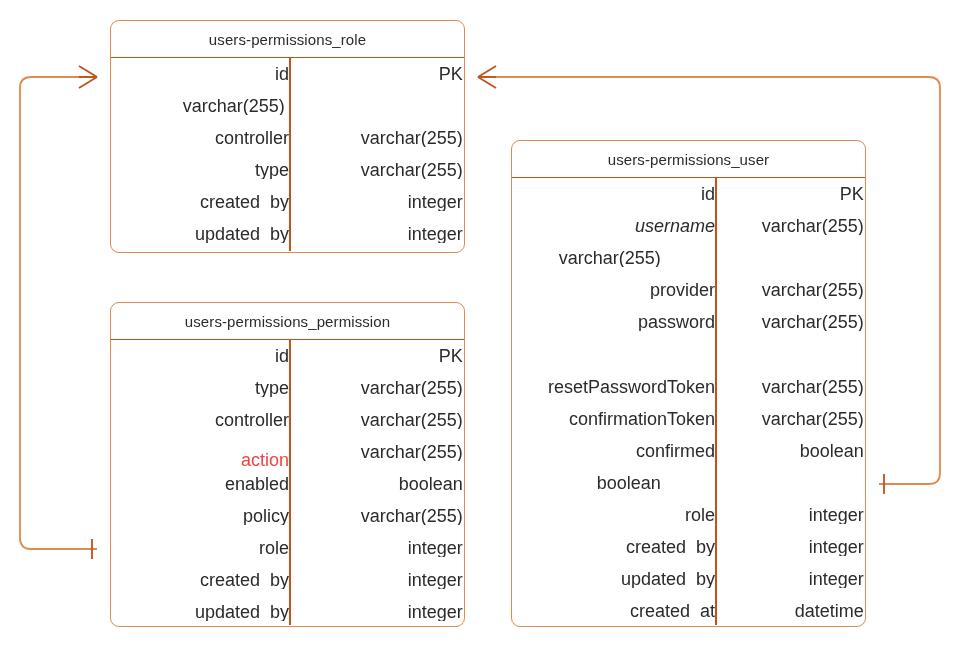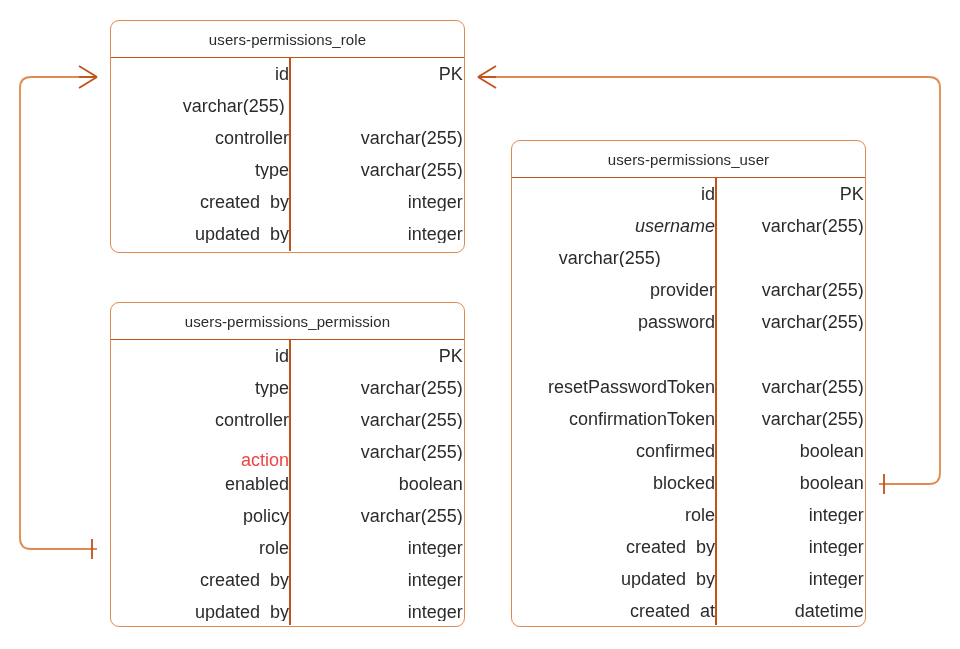--- a/index.html
+++ b/index.html
@@ -208,21 +208,20 @@
             </div>
             <div class="row" style="height: 32px;">
               <div class="cell cell-name" style="width: 203px; color: rgb(43, 43, 43);">confirmationToken</div>
               <div class="cell cell-type" style="width: 148.8px; color: rgb(43, 43, 43);">varchar(255)</div>
             </div>
             <div class="row" style="height: 32px;">
               <div class="cell cell-name" style="width: 203px; color: rgb(43, 43, 43);">confirmed</div>
               <div class="cell cell-type" style="width: 148.8px; color: rgb(43, 43, 43);">boolean</div>
             </div>
             <div class="row" style="height: 32px;">
-              <div class="cell cell-name" style="width: 203px; color: rgb(43, 43, 43);">blocked</div>
               <div class="cell cell-type" style="width: 148.8px; color: rgb(43, 43, 43);">boolean</div>
             </div>
             <div class="row" style="height: 32px;">
               <div class="cell cell-name" style="width: 203px; color: rgb(43, 43, 43);">role</div>
               <div class="cell cell-type" style="width: 148.8px; color: rgb(43, 43, 43);">integer</div>
             </div>
             <div class="row" style="height: 32px;">
               <div class="cell cell-name" style="width: 203px; color: rgb(43, 43, 43);">created_by</div>
               <div class="cell cell-type" style="width: 148.8px; color: rgb(43, 43, 43);">integer</div>
             </div>

